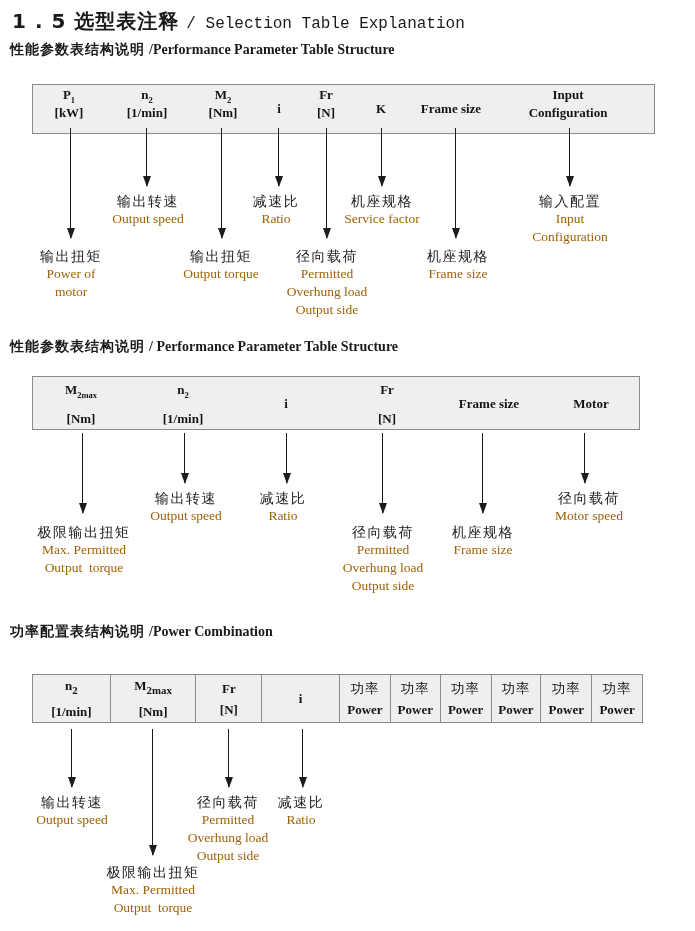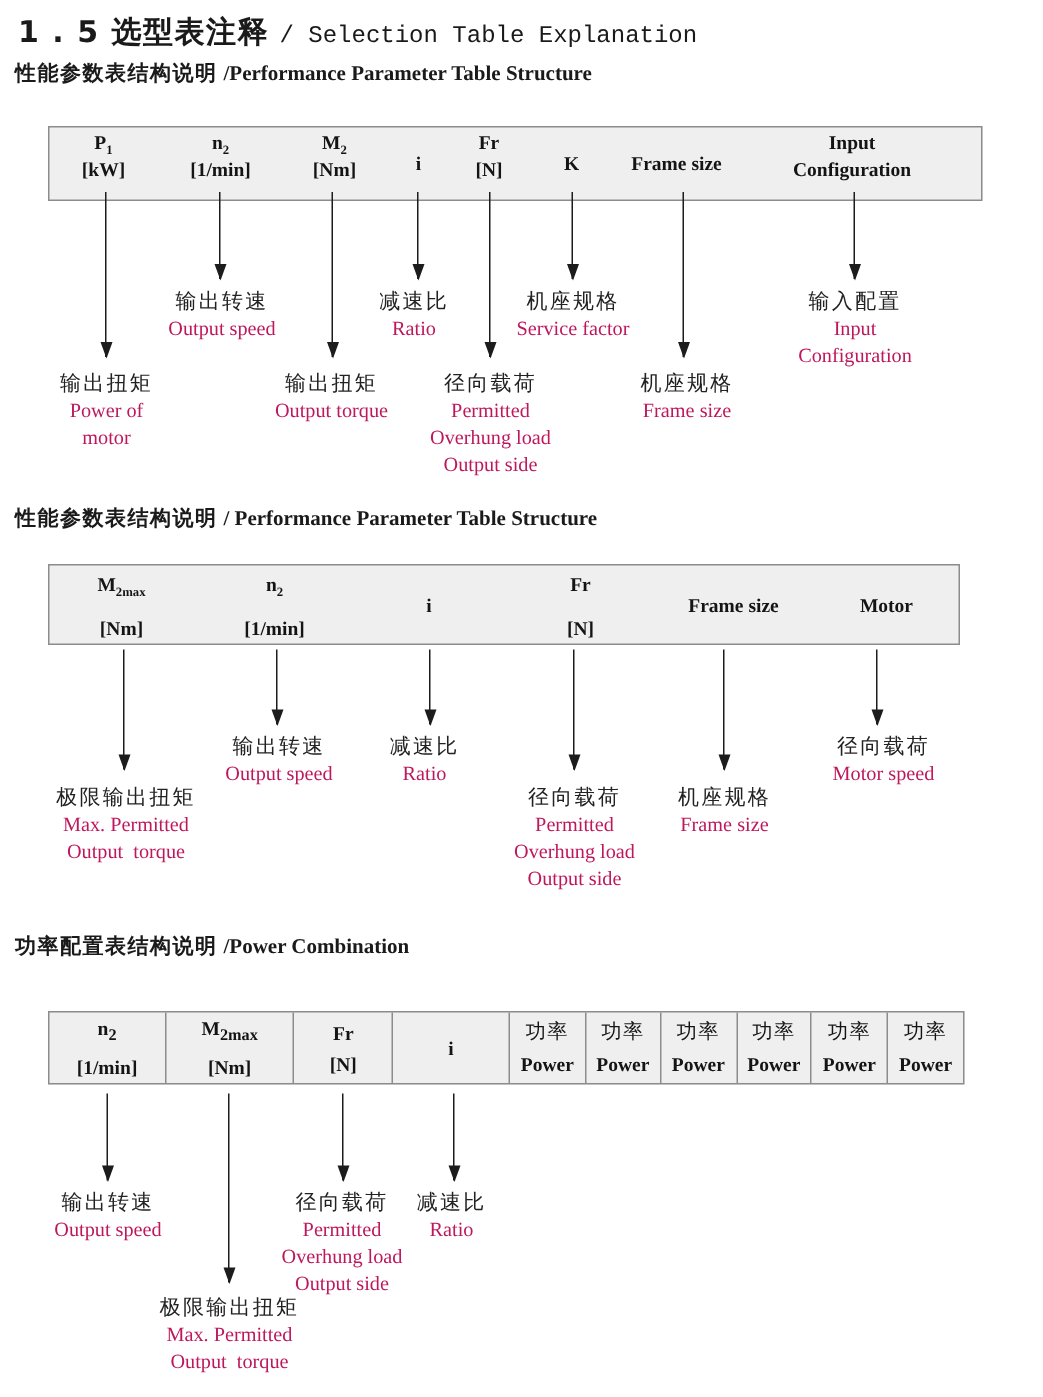--- a/index.html
+++ b/index.html
@@ -35,21 +35,21 @@
   .t3 .c3 .zh-l{font-family:"DejaVu Sans","Liberation Sans",sans-serif;font-weight:400;font-size:13.5px;letter-spacing:1px;}
   
   .arrow{position:absolute;width:1px;background:#1c1c1c;}
   .arrow::after{content:"";position:absolute;left:50%;bottom:-1px;transform:translateX(-50%);
                 width:0;height:0;border-left:4px solid transparent;border-right:4px solid transparent;
                 border-top:11px solid #1c1c1c;}
   
   .lbl{position:absolute;transform:translateX(-50%);text-align:center;}
   .lbl div{white-space:pre;line-height:18px;}
   .lbl .zh{font-family:"DejaVu Sans","Liberation Sans",sans-serif;font-size:14px;letter-spacing:1.5px;color:#222;}
-  .lbl .en{font-family:"Liberation Serif",serif;font-size:13.5px;color:#be185d;}
+  .lbl .en{font-family:"Liberation Serif",serif;font-size:13.5px;color:#a16207;}
 </style>
 </head>
 <body>
 
 <div class="page-title">
   <span class="zh">1 . 5 选型表注释</span><span class="en">/ Selection Table Explanation</span>
 </div>
 
 <div class="sec-h" style="top:40px;">
   <span class="zh">性能参数表结构说明</span><span class="en">/Performance Parameter Table Structure</span>

